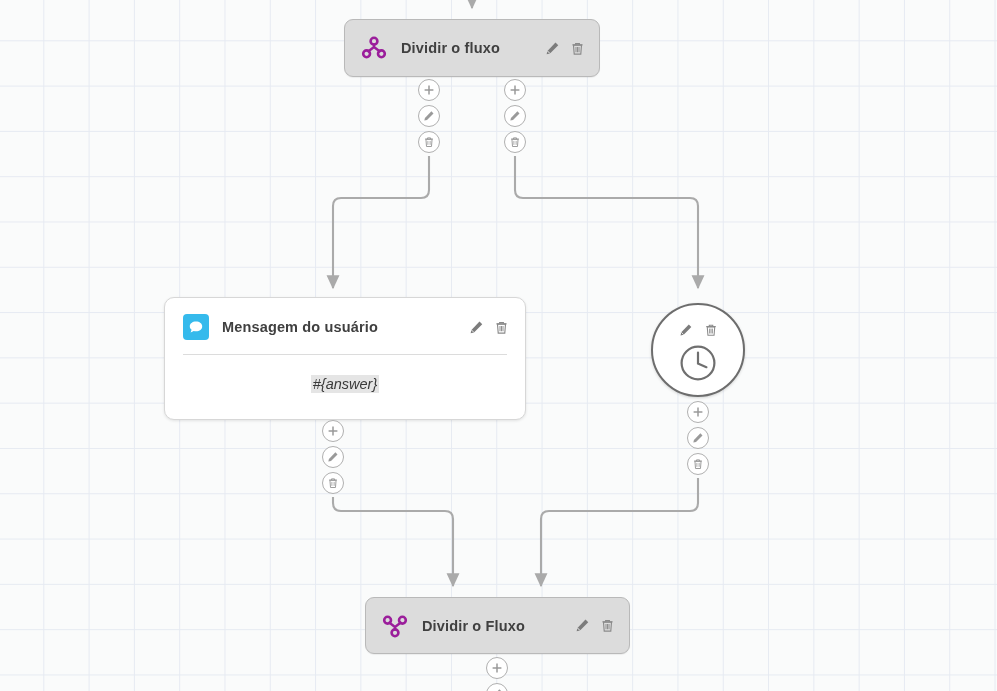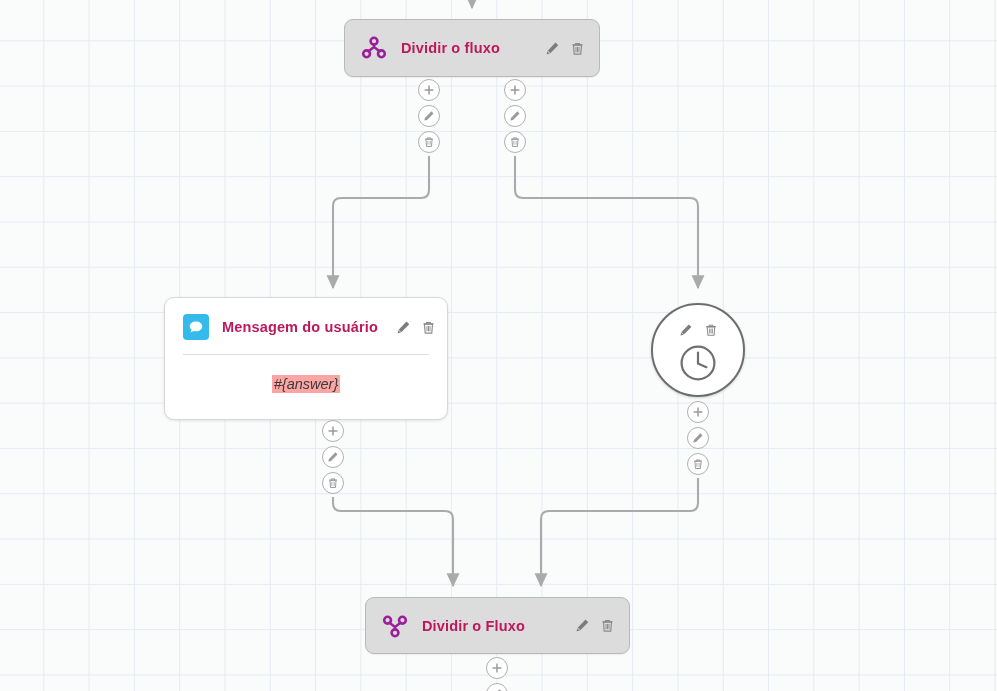--- a/index.html
+++ b/index.html
@@ -81,21 +81,21 @@
     flex: 1;
     display: flex;
     align-items: center;
     justify-content: center;
     padding-bottom: 6px;
   }
 
   .node-title {
     font-size: 14.5px;
     font-weight: bold;
-    color: #be185d;
+    color: #404040;
     letter-spacing: 0.15px;
     white-space: nowrap;
   }
 
   .node-icon {
     display: inline-flex;
     align-items: center;
     justify-content: center;
     flex: 0 0 auto;
   }
@@ -145,21 +145,21 @@
   .node-circle .circle-icon {
     margin-top: 4px;
   }
 
   
   .answer-chip {
     font-size: 14.5px;
     font-style: italic;
     font-weight: 500;
     color: #3a3a3a;
-    background: #fca5a5;
+    background: #e5e5e5;
     padding: 1px 2px;
     white-space: nowrap;
   }
 
   
   .port-stack {
     position: absolute;
     display: flex;
     flex-direction: column;
     align-items: center;
@@ -274,21 +274,21 @@
     <span class="port-btn">
       <svg width="12" height="12" viewBox="0 0 16 16">
         <path d="M2.6 4.1 H13.4" stroke="#9a9a9a" stroke-width="1.4" fill="none"></path>
         <path d="M6 4.1 V2.5 H10 V4.1" stroke="#9a9a9a" stroke-width="1.3" fill="none"></path>
         <path d="M3.9 4.4 L4.7 14 H11.3 L12.1 4.4 Z" stroke="#9a9a9a" stroke-width="1.3" fill="none"></path>
         <path d="M6.5 6.6 V11.8 M9.5 6.6 V11.8" stroke="#9a9a9a" stroke-width="1.1"></path>
       </svg>
     </span>
   </div>
 
-  <div class="node" id="node-message" style="left:164px; top:297px; width:284px; height:121px;">
+  <div class="node" id="node-message" style="left:164px; top:297px; width:362px; height:121px;">
     <div class="node-card">
       <div class="node-card-header">
         <span class="node-icon">
           <span class="icon-tile">
             <svg width="16" height="16" viewBox="0 0 16 16">
               <path d="M8 2.6 C11.6 2.6 14.2 4.7 14.2 7.4 C14.2 10.1 11.6 12.2 8 12.2
                        C7.2 12.2 6.5 12.1 5.8 11.9 L2.6 13.4 L3.6 10.7
                        C2.4 9.8 1.8 8.7 1.8 7.4 C1.8 4.7 4.4 2.6 8 2.6 Z" fill="#ffffff"></path>
             </svg>
           </span>

